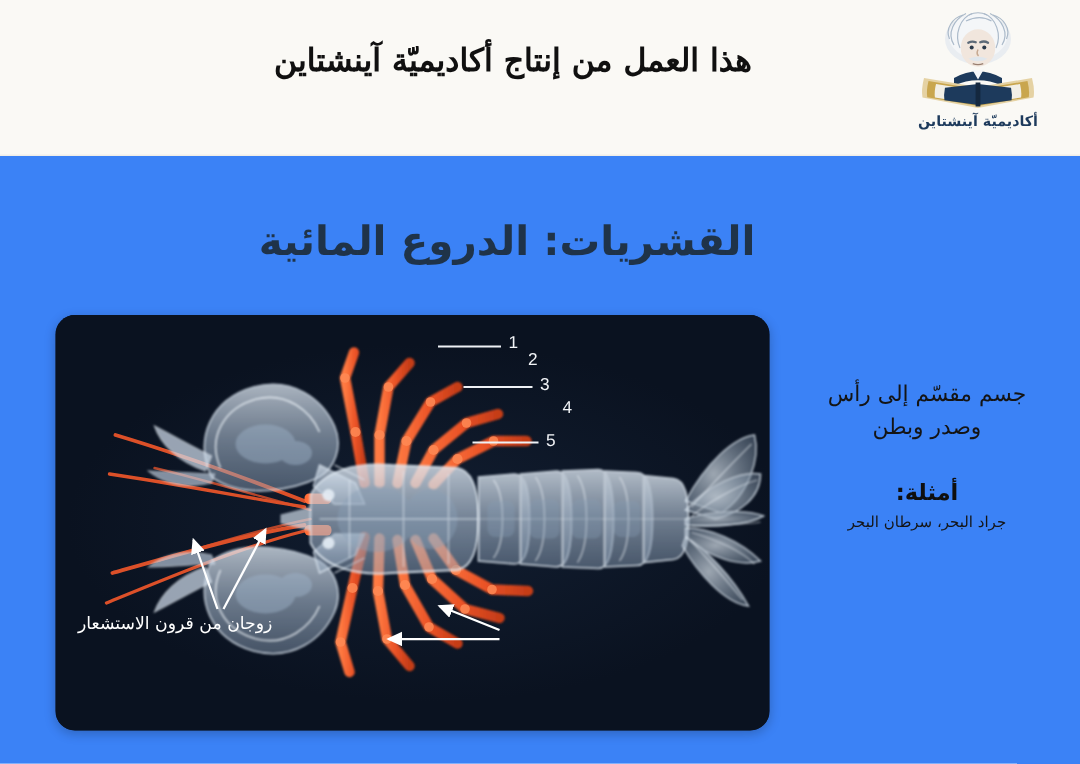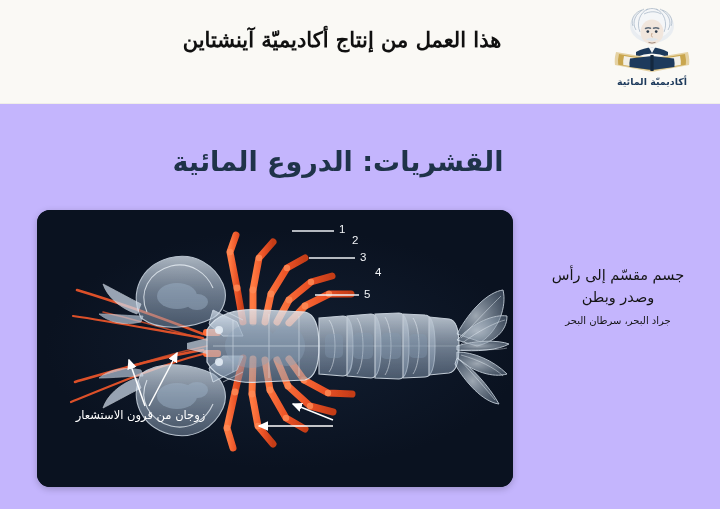--- a/index.html
+++ b/index.html
@@ -3,21 +3,21 @@
 <meta charset="utf-8">
 <title>Crustaceans Slide</title>
 <style>
   html,body{margin:0;padding:0;}
   body{
     width:720px;height:509px;
     background:#ffffff;
     font-family:"DejaVu Sans","Liberation Sans",sans-serif;
     overflow:hidden;position:relative;
   }
-  .slide{position:relative;width:720px;height:509px;background:#c4b5fd;}
+  .slide{position:relative;width:720px;height:509px;background:#3b82f6;}
 
   
   .header-band{
     position:absolute;left:0;top:0;width:720px;height:103px;
     background:#faf9f5;
     border-bottom:1px solid #f0eee8;
   }
   .header-text{
     position:absolute;right:168px;top:26px;width:420px;
     text-align:center;
@@ -65,29 +65,29 @@
   .callout-num{
     position:absolute;color:#f2f4f7;font-size:11.5px;
     font-family:"Liberation Sans",sans-serif;font-weight:400;
     direction:ltr;
   }
 
   
   .anno{
     position:absolute;color:#ffffff;direction:rtl;
     font-size:11.5px;line-height:1.35;font-weight:500;
-    text-align:center;
+    text-align:left;
   }
   .anno-antennae{left:15px;top:198px;width:177px;}
   .anno-legs{left:300px;top:205px;width:148px;}
 
   
   .side-text{
     position:absolute;right:22px;top:253px;width:160px;
-    direction:rtl;text-align:center;color:#151515;margin-top:12px;
+    direction:rtl;text-align:center;color:#151515;
   }
   .side-lead{font-size:14.5px;line-height:1.5;font-weight:500;color:#141414;}
   .side-examples-head{
     margin-top:22px;font-size:15px;font-weight:700;color:#0f0f0f;
   }
   .side-examples-body{
     margin-top:4px;font-size:10px;line-height:1.5;font-weight:500;color:#141414;
   }
 </style>
 </head>
@@ -142,21 +142,21 @@
           <path d="M46 53.5 L13 48 q-1.6 6.6 -0.8 10.8 L46 64.6 Z" fill="#c9a64e"></path>
           <path d="M46 53.5 L79 48 q1.6 6.6 0.8 10.8 L46 64.6 Z" fill="#c9a64e"></path>
           <path d="M46 54.5 L18 50 q-1.3 5.4 -0.7 9 L46 63.6 Z" fill="#f2efe6"></path>
           <path d="M46 54.5 L74 50 q1.3 5.4 0.7 9 L46 63.6 Z" fill="#f2efe6"></path>
           <path d="M46 50 L24 52.5 q-1 5 -0.4 8.4 L46 64 Z" fill="#1d3a5c"></path>
           <path d="M46 50 L68 52.5 q1 5 0.4 8.4 L46 64 Z" fill="#1d3a5c"></path>
           <path d="M44.4 49 h3.2 v16 h-3.2 z" fill="#14283f"></path>
         </g>
       </svg>
     </div>
-    <div class="logo-caption">أكاديميّة المائية</div>
+    <div class="logo-caption">أكاديميّة آينشتاين</div>
   </div>
 
   <div class="slide-title">القشريات: الدروع المائية</div>
 
   <div class="figure-panel">
     <div class="bgfade"></div>
 
     <svg class="fig-svg" width="476" height="277" viewBox="0 0 476 277" aria-hidden="true">
       <defs>
         <linearGradient id="shell" x1="0" y1="0" x2="0" y2="1">
@@ -352,16 +352,17 @@
         <path d="M296 216 L222 216"></path>
       </g>
     </svg>
 
     <div class="anno anno-antennae">زوجان من قرون الاستشعار</div>
 
   </div>
 
   <div class="side-text">
     <div class="side-lead">جسم مقسّم إلى رأس وصدر وبطن</div>
+    <div class="side-examples-head">أمثلة:</div>
     <div class="side-examples-body">جراد البحر، سرطان البحر</div>
   </div>
 
 </div>
 
 </body></html>

